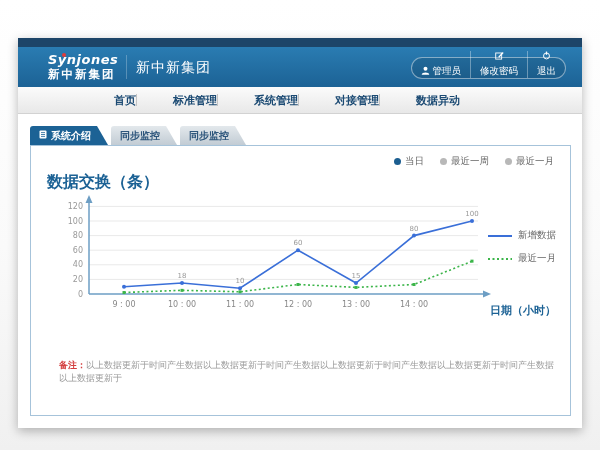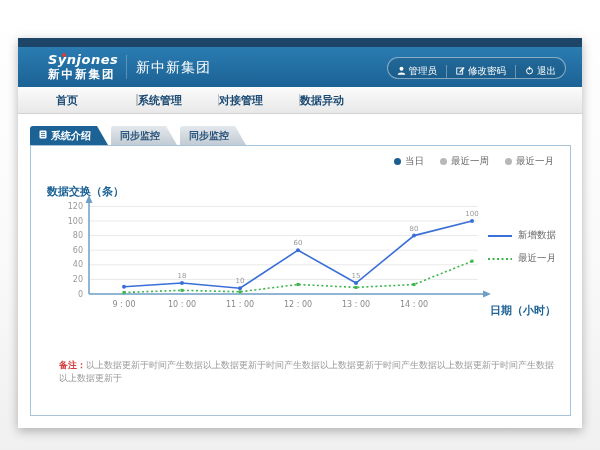--- a/index.html
+++ b/index.html
@@ -12,37 +12,37 @@
   .header{position:relative;height:40px;background:linear-gradient(180deg,#2a7cb2,#1c6295);}
   .logo{position:absolute;left:30px;top:3px;color:#fff;line-height:1.15;}
   .brand{font-style:italic;font-weight:bold;font-size:13px;letter-spacing:.5px;position:relative;display:inline-block;}
   .brand::after{content:"";position:absolute;left:14px;top:0;width:4px;height:4px;background:#e03c3c;border-radius:50%;}
   .company{font-size:11.5px;font-weight:bold;letter-spacing:2px;}
   .header-divider{position:absolute;left:108px;top:8px;width:1px;height:24px;background:rgba(255,255,255,.25);}
   .app-title{position:absolute;left:118px;top:12px;color:#fff;font-size:14px;letter-spacing:1px;}
   .user-actions{position:absolute;right:16px;top:10px;display:flex;align-items:flex-end;height:20px;
     border:1px solid rgba(255,255,255,.45);border-radius:11px;background:rgba(0,0,0,.10);}
   .user-action{display:flex;align-items:center;gap:3px;padding:0 9px;color:#fff;font-size:9.5px;cursor:pointer;white-space:nowrap;}
-  .user-action + .user-action{border-left:1px solid rgba(255,255,255,.35);}
+  .user-action + .user-action{border-left:1px solid rgba(255,255,255,.35);flex-direction:column;}
   .navbar{height:26px;background:linear-gradient(180deg,#fbfbfb,#e8e8e8);border-bottom:1px solid #d2d2d2;
     display:flex;align-items:center;padding-left:38px;}
-  .nav-item{font-size:11px;font-weight:bold;color:#1b4a73;width:80px;text-align:left;cursor:pointer;font-family:Liberation Serif, serif;}
+  .nav-item{font-size:11px;font-weight:bold;color:#1b4a73;width:80px;text-align:right;cursor:pointer;font-family:Liberation Serif, serif;}
   .nav-sep{width:1px;height:12px;background:#c3c3c3;}
   .tabs{position:absolute;left:12px;top:88px;display:flex;gap:3px;height:19px;}
   .tab{position:relative;height:19px;padding:0 17px 0 9px;font-size:10px;font-weight:bold;color:#2e567c;
     background:linear-gradient(180deg,#e3e8ec,#c2ccd4);
     clip-path:polygon(0 0,calc(100% - 11px) 0,100% 100%,0 100%);
     border-top-left-radius:3px;display:flex;align-items:center;gap:4px;cursor:pointer;white-space:nowrap;}
   .tab.active{background:#1c6295;color:#fff;}
   .panel{position:absolute;left:12px;top:107px;width:539px;height:269px;border:1px solid #a6c3da;background:#fff;}
   .filters{position:absolute;top:9px;right:16px;display:flex;gap:16px;align-items:flex-end;}
   .filter{display:flex;align-items:center;gap:4px;font-size:9.5px;color:#666;cursor:pointer;}
   .filter .dot{width:7px;height:7px;border-radius:50%;background:#b8b8b8;}
   .filter.selected .dot{background:#1c5e90;}
-  .ylabel{position:absolute;left:16px;top:38px;color:#1c6295;font-weight:bold;font-size:11px;}
+  .ylabel{position:absolute;left:16px;top:26px;color:#1c6295;font-weight:bold;font-size:16px;}
   .chart-svg{position:absolute;left:16px;top:43px;}
   .xlabel{position:absolute;left:459px;top:157px;color:#1c6295;font-weight:bold;font-size:11px;white-space:nowrap;}
   .legend{position:absolute;left:457px;top:83px;}
   .legend-item{display:flex;align-items:center;gap:6px;margin-bottom:10px;font-size:9.5px;color:#666;}
   .note{position:absolute;left:28px;top:213px;right:8px;font-size:9px;color:#9a9a9a;line-height:1.4;}
   .note .prefix{color:#d43f3f;font-weight:bold;margin-top:43px;}
 </style>
 </head>
 <body>
 
@@ -79,20 +79,21 @@
                 <line x1="5" y1="0.6" x2="5" y2="4.2" stroke="#fff" stroke-width="1.4"></line>
               </svg></span>
             <span>退出</span>
           </div>
         </div>
     </div>
 
     <div class="navbar">
         <div class="nav-item active">首页</div>
         <div class="nav-sep"></div>
+        <div class="nav-item">标准管理</div>
         <div class="nav-sep"></div>
         <div class="nav-item">系统管理</div>
         <div class="nav-sep"></div>
         <div class="nav-item">对接管理</div>
         <div class="nav-sep"></div>
         <div class="nav-item">数据异动</div>
       </div>
 
     <div class="tabs">
         <div class="tab active">

